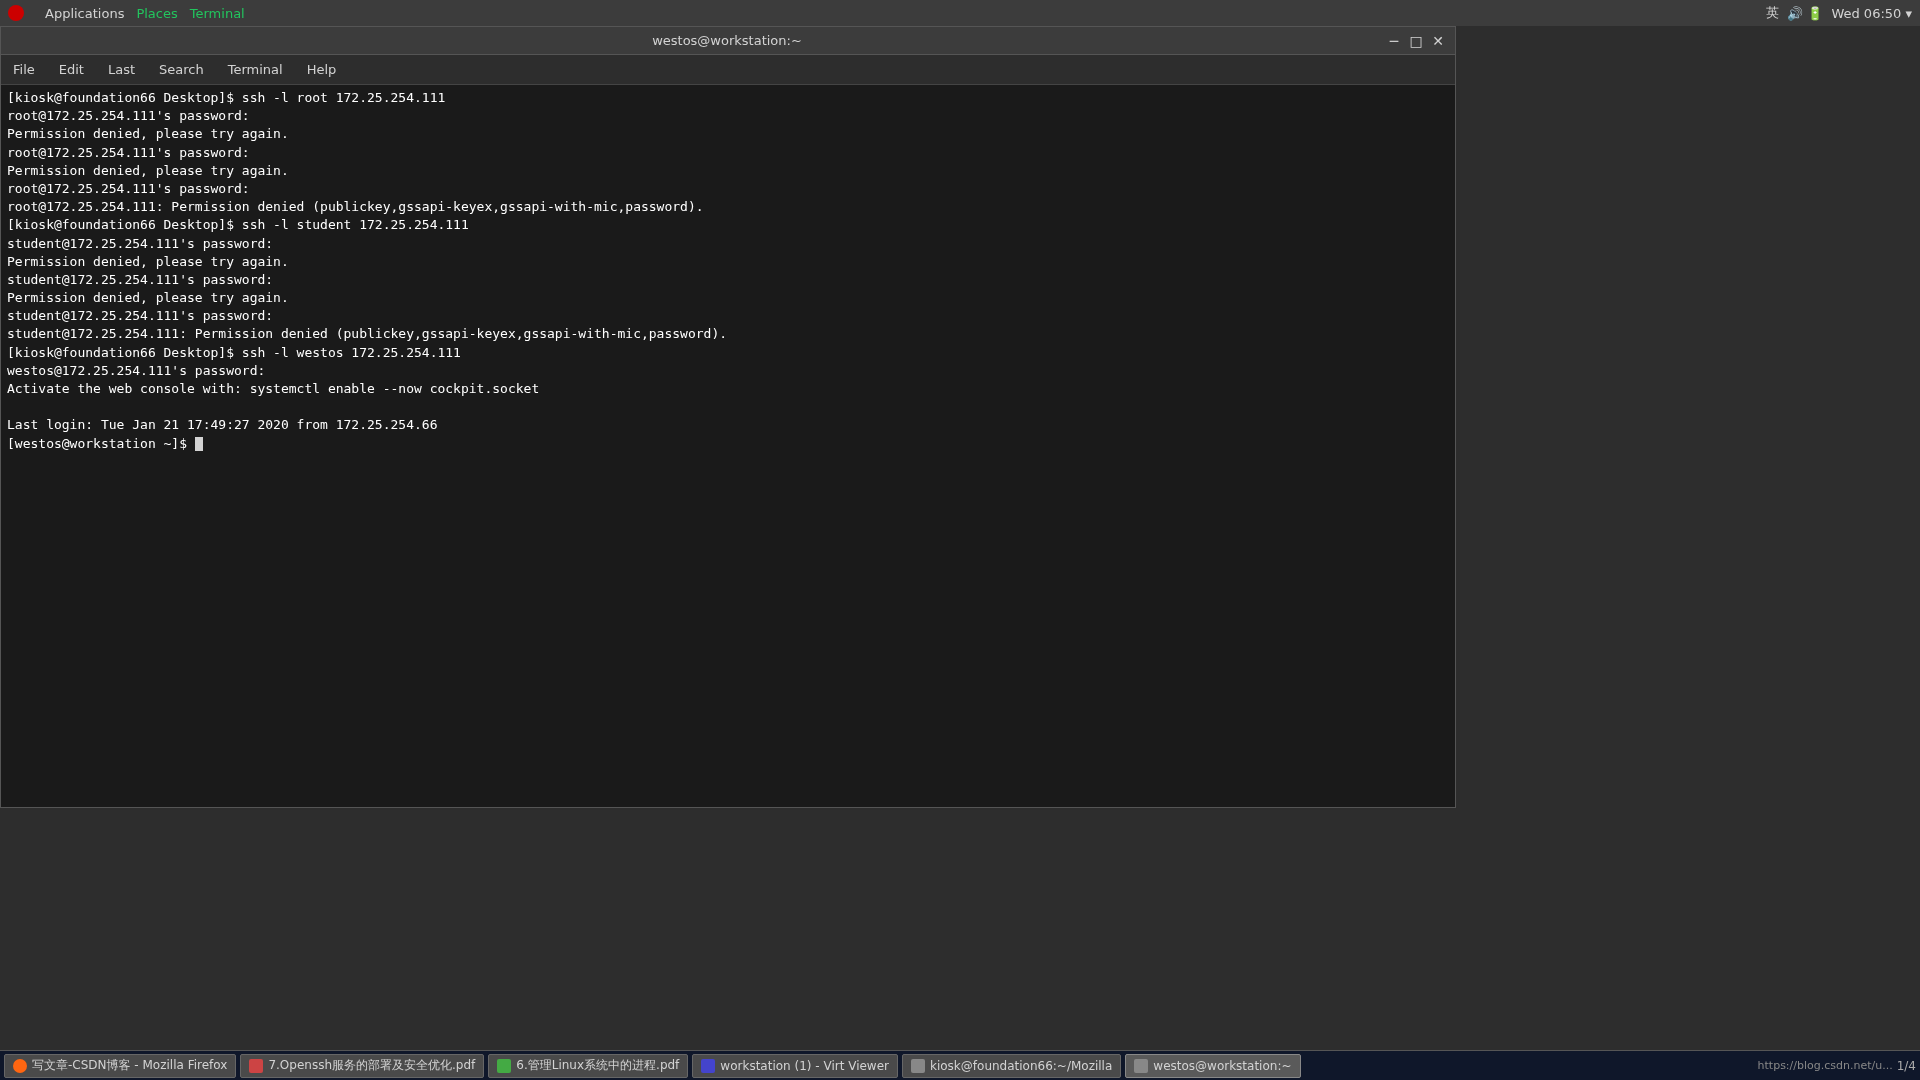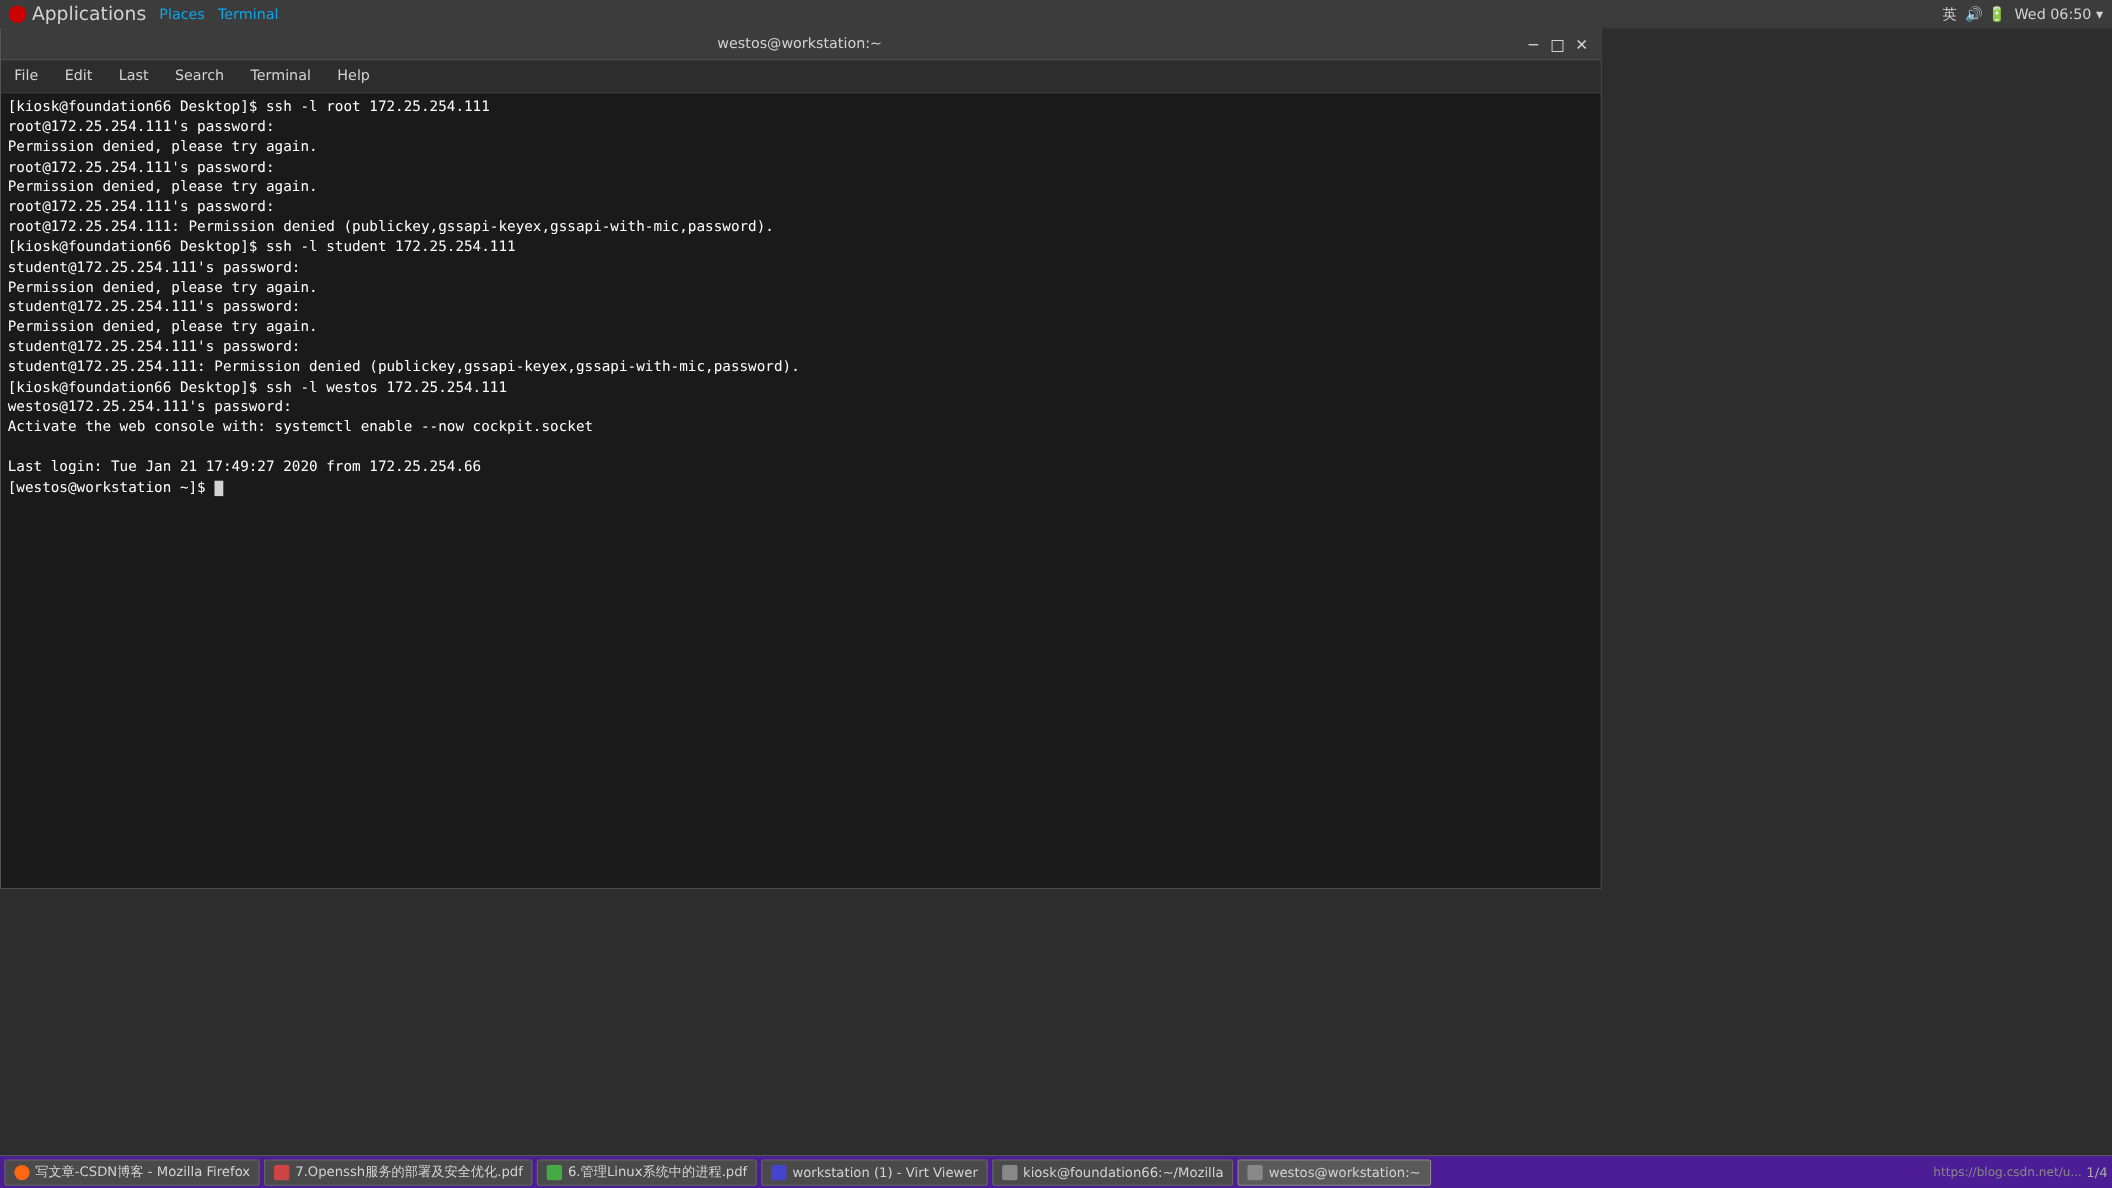--- a/index.html
+++ b/index.html
@@ -24,34 +24,34 @@
       padding: 0 8px;
     }
     #top-bar-left {
       display: flex;
       align-items: center;
       gap: 12px;
     }
     #applications-menu {
       display: flex;
       align-items: center;
-      gap: 5px;
-      cursor: pointer;
-      color: #d3d3d3;
-      font-size: 17px;
+      gap: 21px;
+      cursor: pointer;
+      color: #d3d3d3;
+      font-size: 13px;
     }
     #applications-icon {
       width: 16px;
       height: 16px;
       background: #cc0000;
       border-radius: 50%;
       display: inline-block;
     }
     .top-bar-item {
-      color: #0ea5e9;
+      color: #22c55e;
       font-size: 13px;
       cursor: pointer;
     }
     #top-bar-right {
       display: flex;
       align-items: center;
       gap: 8px;
       color: #d3d3d3;
       font-size: 13px;
     }
@@ -125,21 +125,21 @@
       line-height: 1.4;
     }
 
     
     #taskbar {
       position: absolute;
       bottom: 0;
       left: 0;
       width: 100%;
       height: 30px;
-      background: #4c1d95;
+      background: #0f172a;
       display: flex;
       align-items: center;
       padding: 0 4px;
       gap: 4px;
       border-top: 1px solid #555;
     }
     .taskbar-item {
       height: 24px;
       display: flex;
       align-items: center;

